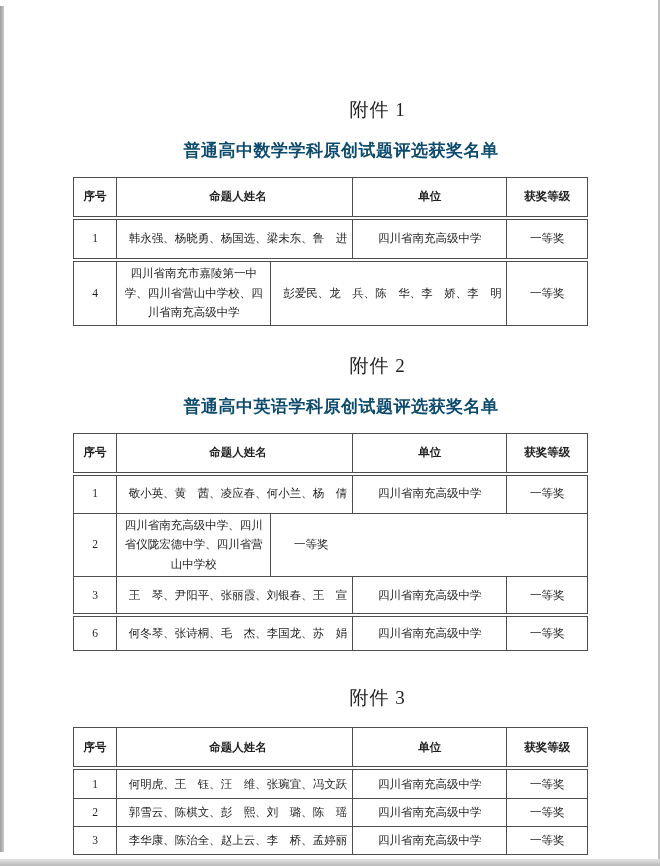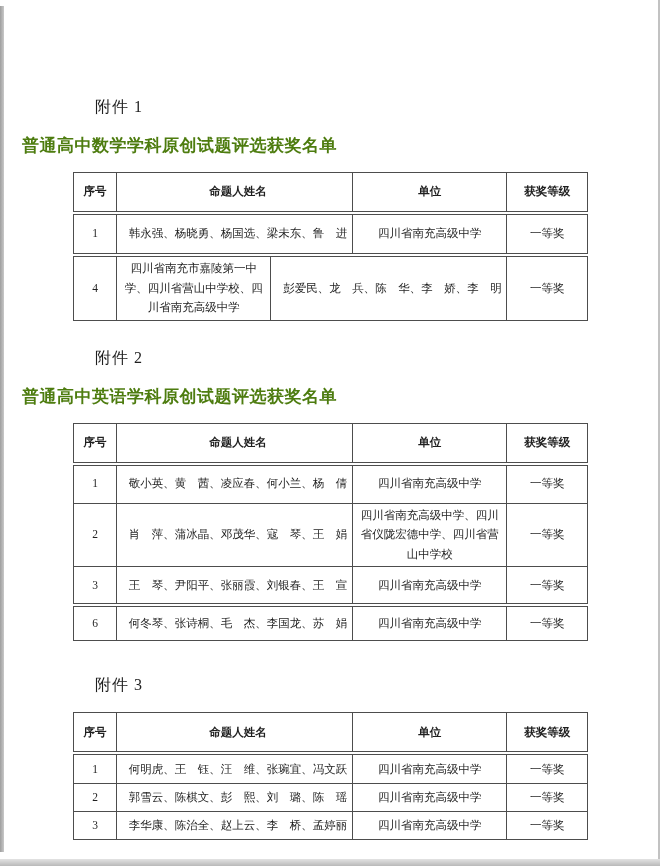--- a/index.html
+++ b/index.html
@@ -26,30 +26,31 @@
   }
   .doc { position: absolute; left: 0; top: 0; width: 660px; }
 
   .section { width: 100%; }
   .sec-1 { margin-top: 97px; }
   .sec-2 { margin-top: 27px; }
   .sec-3 { margin-top: 34px; }
 
   .attach-label {
     margin-left: 95px;
-    font-size: 16px;
+    font-size: 19px;
     letter-spacing: 1px;
     margin-bottom: 16px;
+    text-align: center;
   }
   .sec-title {
-    text-align: left;
+    text-align: center;
     font-weight: bold;
     font-size: 17px;
     letter-spacing: 0.5px;
-    color: #4d7c0f;
+    color: #0c4a6e;
     margin-bottom: 15px;
     padding-left: 22px;
   }
 
   .tbl { width: 515px; margin-left: 73px; }
   .seg {
     border: 1px solid #4d4d4d;
   }
   .seg + .seg { margin-top: 2px; }
   .row { display: flex; width: 100%; }
@@ -127,21 +128,20 @@
       </div>
       <div class="seg">
         <div class="row h37">
           <div class="cell c-seq">1</div>
           <div class="cell c-names">敬小英、黄　茜、凌应春、何小兰、杨　倩</div>
           <div class="cell c-unit">四川省南充高级中学</div>
           <div class="cell c-award">一等奖</div>
         </div>
         <div class="row h62">
           <div class="cell c-seq">2</div>
-          <div class="cell c-names">肖　萍、蒲冰晶、邓茂华、寇　琴、王　娟</div>
           <div class="cell c-unit">四川省南充高级中学、四川省仪陇宏德中学、四川省营山中学校</div>
           <div class="cell c-award">一等奖</div>
         </div>
         <div class="row h37">
           <div class="cell c-seq">3</div>
           <div class="cell c-names">王　琴、尹阳平、张丽霞、刘银春、王　宣</div>
           <div class="cell c-unit">四川省南充高级中学</div>
           <div class="cell c-award">一等奖</div>
         </div>
       </div>

